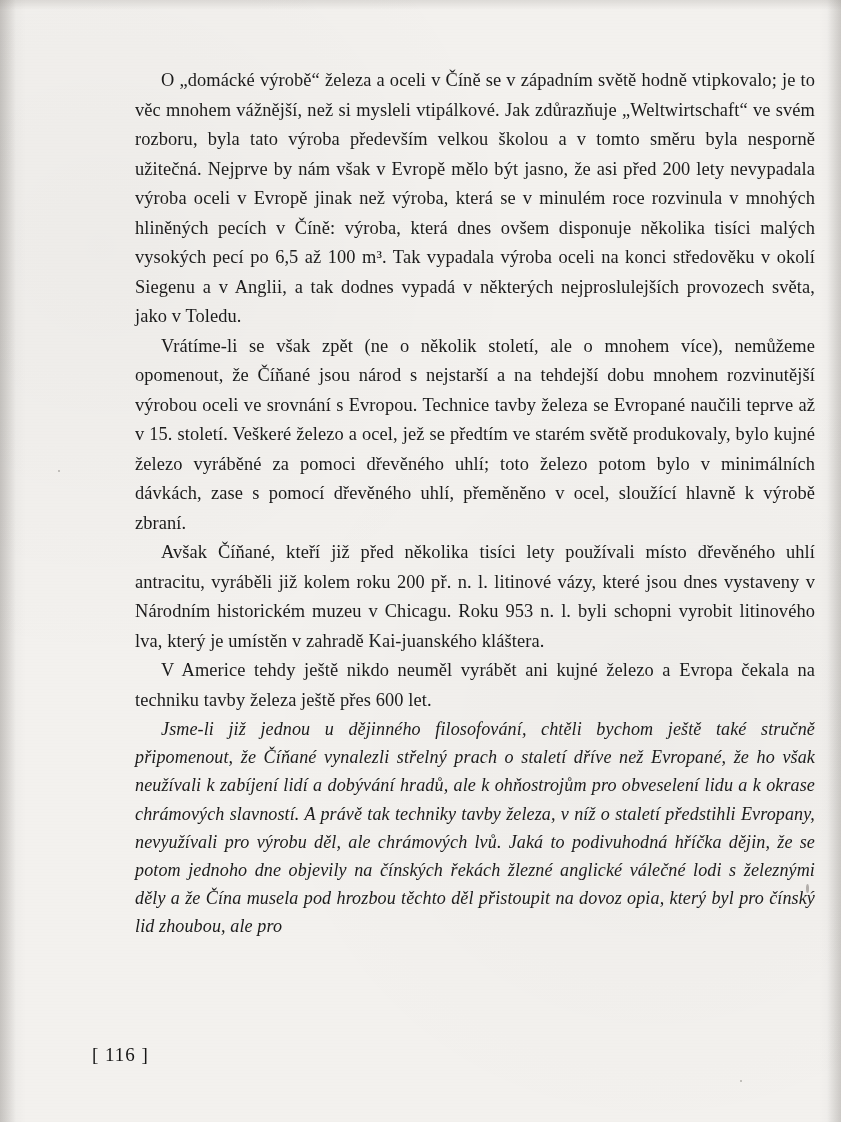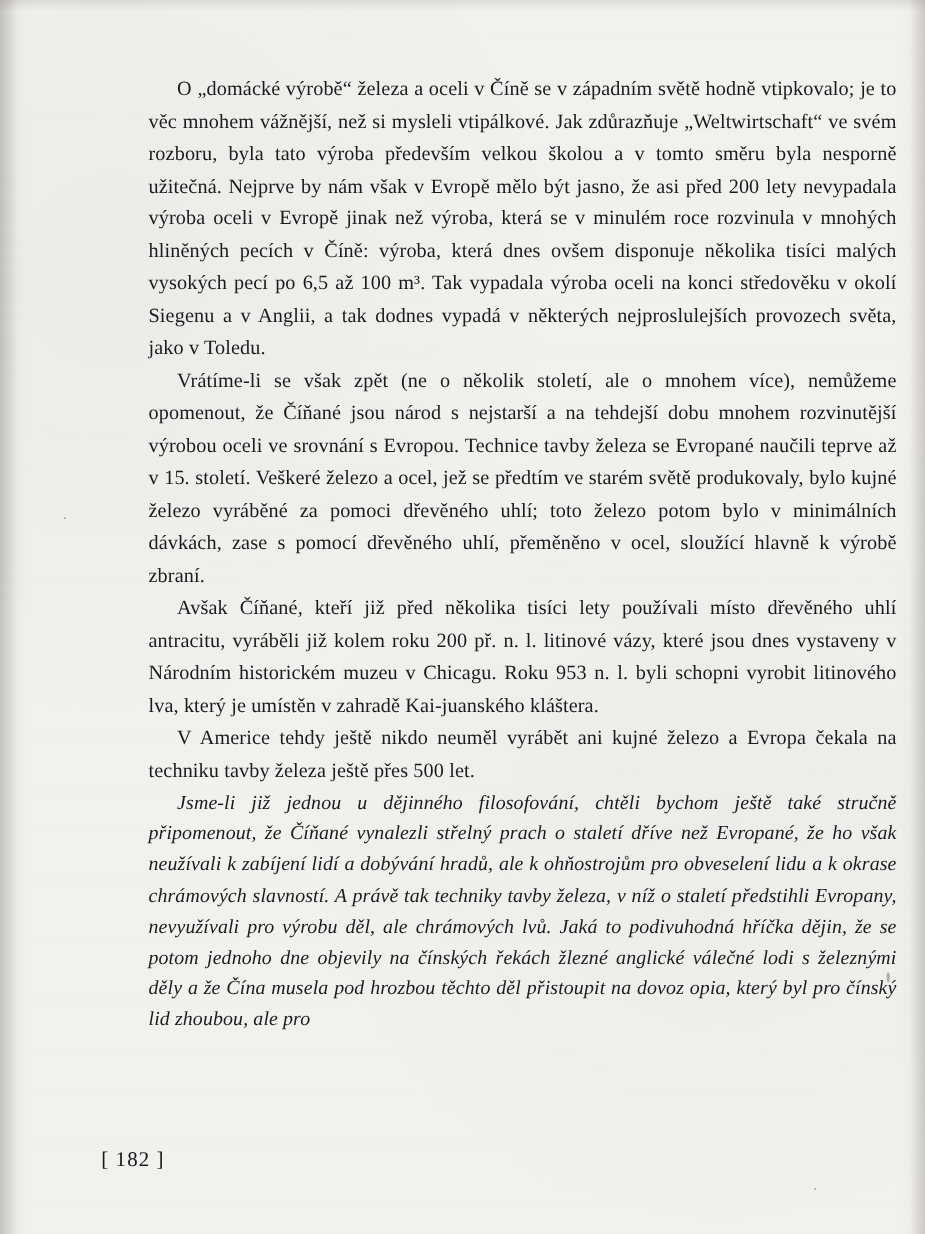--- a/index.html
+++ b/index.html
@@ -101,20 +101,20 @@
   <div class="edge-right"></div>
 
   <div class="speck" style="left:806px; top:884px; width:3px; height:9px;"></div>
   <div class="speck" style="left:58px; top:470px; width:2px; height:2px;"></div>
   <div class="speck" style="left:740px; top:1080px; width:2px; height:2px;"></div>
 
   <div class="text-block">
     <p class="para">O „domácké výrobě“ železa a oceli v Číně se v západním světě hodně vtipkovalo; je to věc mnohem vážnější, než si mysleli vtipálkové. Jak zdůrazňuje „Weltwirtschaft“ ve svém rozboru, byla tato výroba především velkou školou a v tomto směru byla nesporně užitečná. Nejprve by nám však v Evropě mělo být jasno, že asi před 200 lety nevypadala výroba oceli v Evropě jinak než výroba, která se v minulém roce rozvinula v mnohých hliněných pecích v Číně: výroba, která dnes ovšem disponuje několika tisíci malých vysokých pecí po 6,5 až 100 m³. Tak vypadala výroba oceli na konci středověku v okolí Siegenu a v Anglii, a tak dodnes vypadá v některých nejproslulejších provozech světa, jako v Toledu.</p>
     <p class="para">Vrátíme-li se však zpět (ne o několik století, ale o mnohem více), nemůžeme opomenout, že Číňané jsou národ s nejstarší a na tehdejší dobu mnohem rozvinutější výrobou oceli ve srovnání s Evropou. Technice tavby železa se Evropané naučili teprve až v 15. století. Veškeré železo a ocel, jež se předtím ve starém světě produkovaly, bylo kujné železo vyráběné za pomoci dřevěného uhlí; toto železo potom bylo v minimálních dávkách, zase s pomocí dřevěného uhlí, přeměněno v ocel, sloužící hlavně k výrobě zbraní.</p>
     <p class="para">Avšak Číňané, kteří již před několika tisíci lety používali místo dřevěného uhlí antracitu, vyráběli již kolem roku 200 př. n. l. litinové vázy, které jsou dnes vystaveny v Národním historickém muzeu v Chicagu. Roku 953 n. l. byli schopni vyrobit litinového lva, který je umístěn v zahradě Kai-juanského kláštera.</p>
-    <p class="para">V Americe tehdy ještě nikdo neuměl vyrábět ani kujné železo a Evropa čekala na techniku tavby železa ještě přes 500 let.</p>
+    <p class="para">V Americe tehdy ještě nikdo neuměl vyrábět ani kujné železo a Evropa čekala na techniku tavby železa ještě přes 600 let.</p>
     <p class="para tight">Jsme-li již jednou u dějinného filosofování, chtěli bychom ještě také stručně připomenout, že Číňané vynalezli střelný prach o staletí dříve než Evropané, že ho však neužívali k zabíjení lidí a dobývání hradů, ale k ohňostrojům pro obveselení lidu a k okrase chrámových slavností. A právě tak techniky tavby železa, v níž o staletí předstihli Evropany, nevyužívali pro výrobu děl, ale chrámových lvů. Jaká to podivuhodná hříčka dějin, že se potom jednoho dne objevily na čínských řekách žlezné anglické válečné lodi s železnými děly a že Čína musela pod hrozbou těchto děl přistoupit na dovoz opia, který byl pro čínský lid zhoubou, ale pro</p>
   </div>
 
-  <div class="page-number">[ 182 ]</div>
+  <div class="page-number">[ 116 ]</div>
 
   <div class="scan-noise"></div>
 </div>
 
 </body></html>

